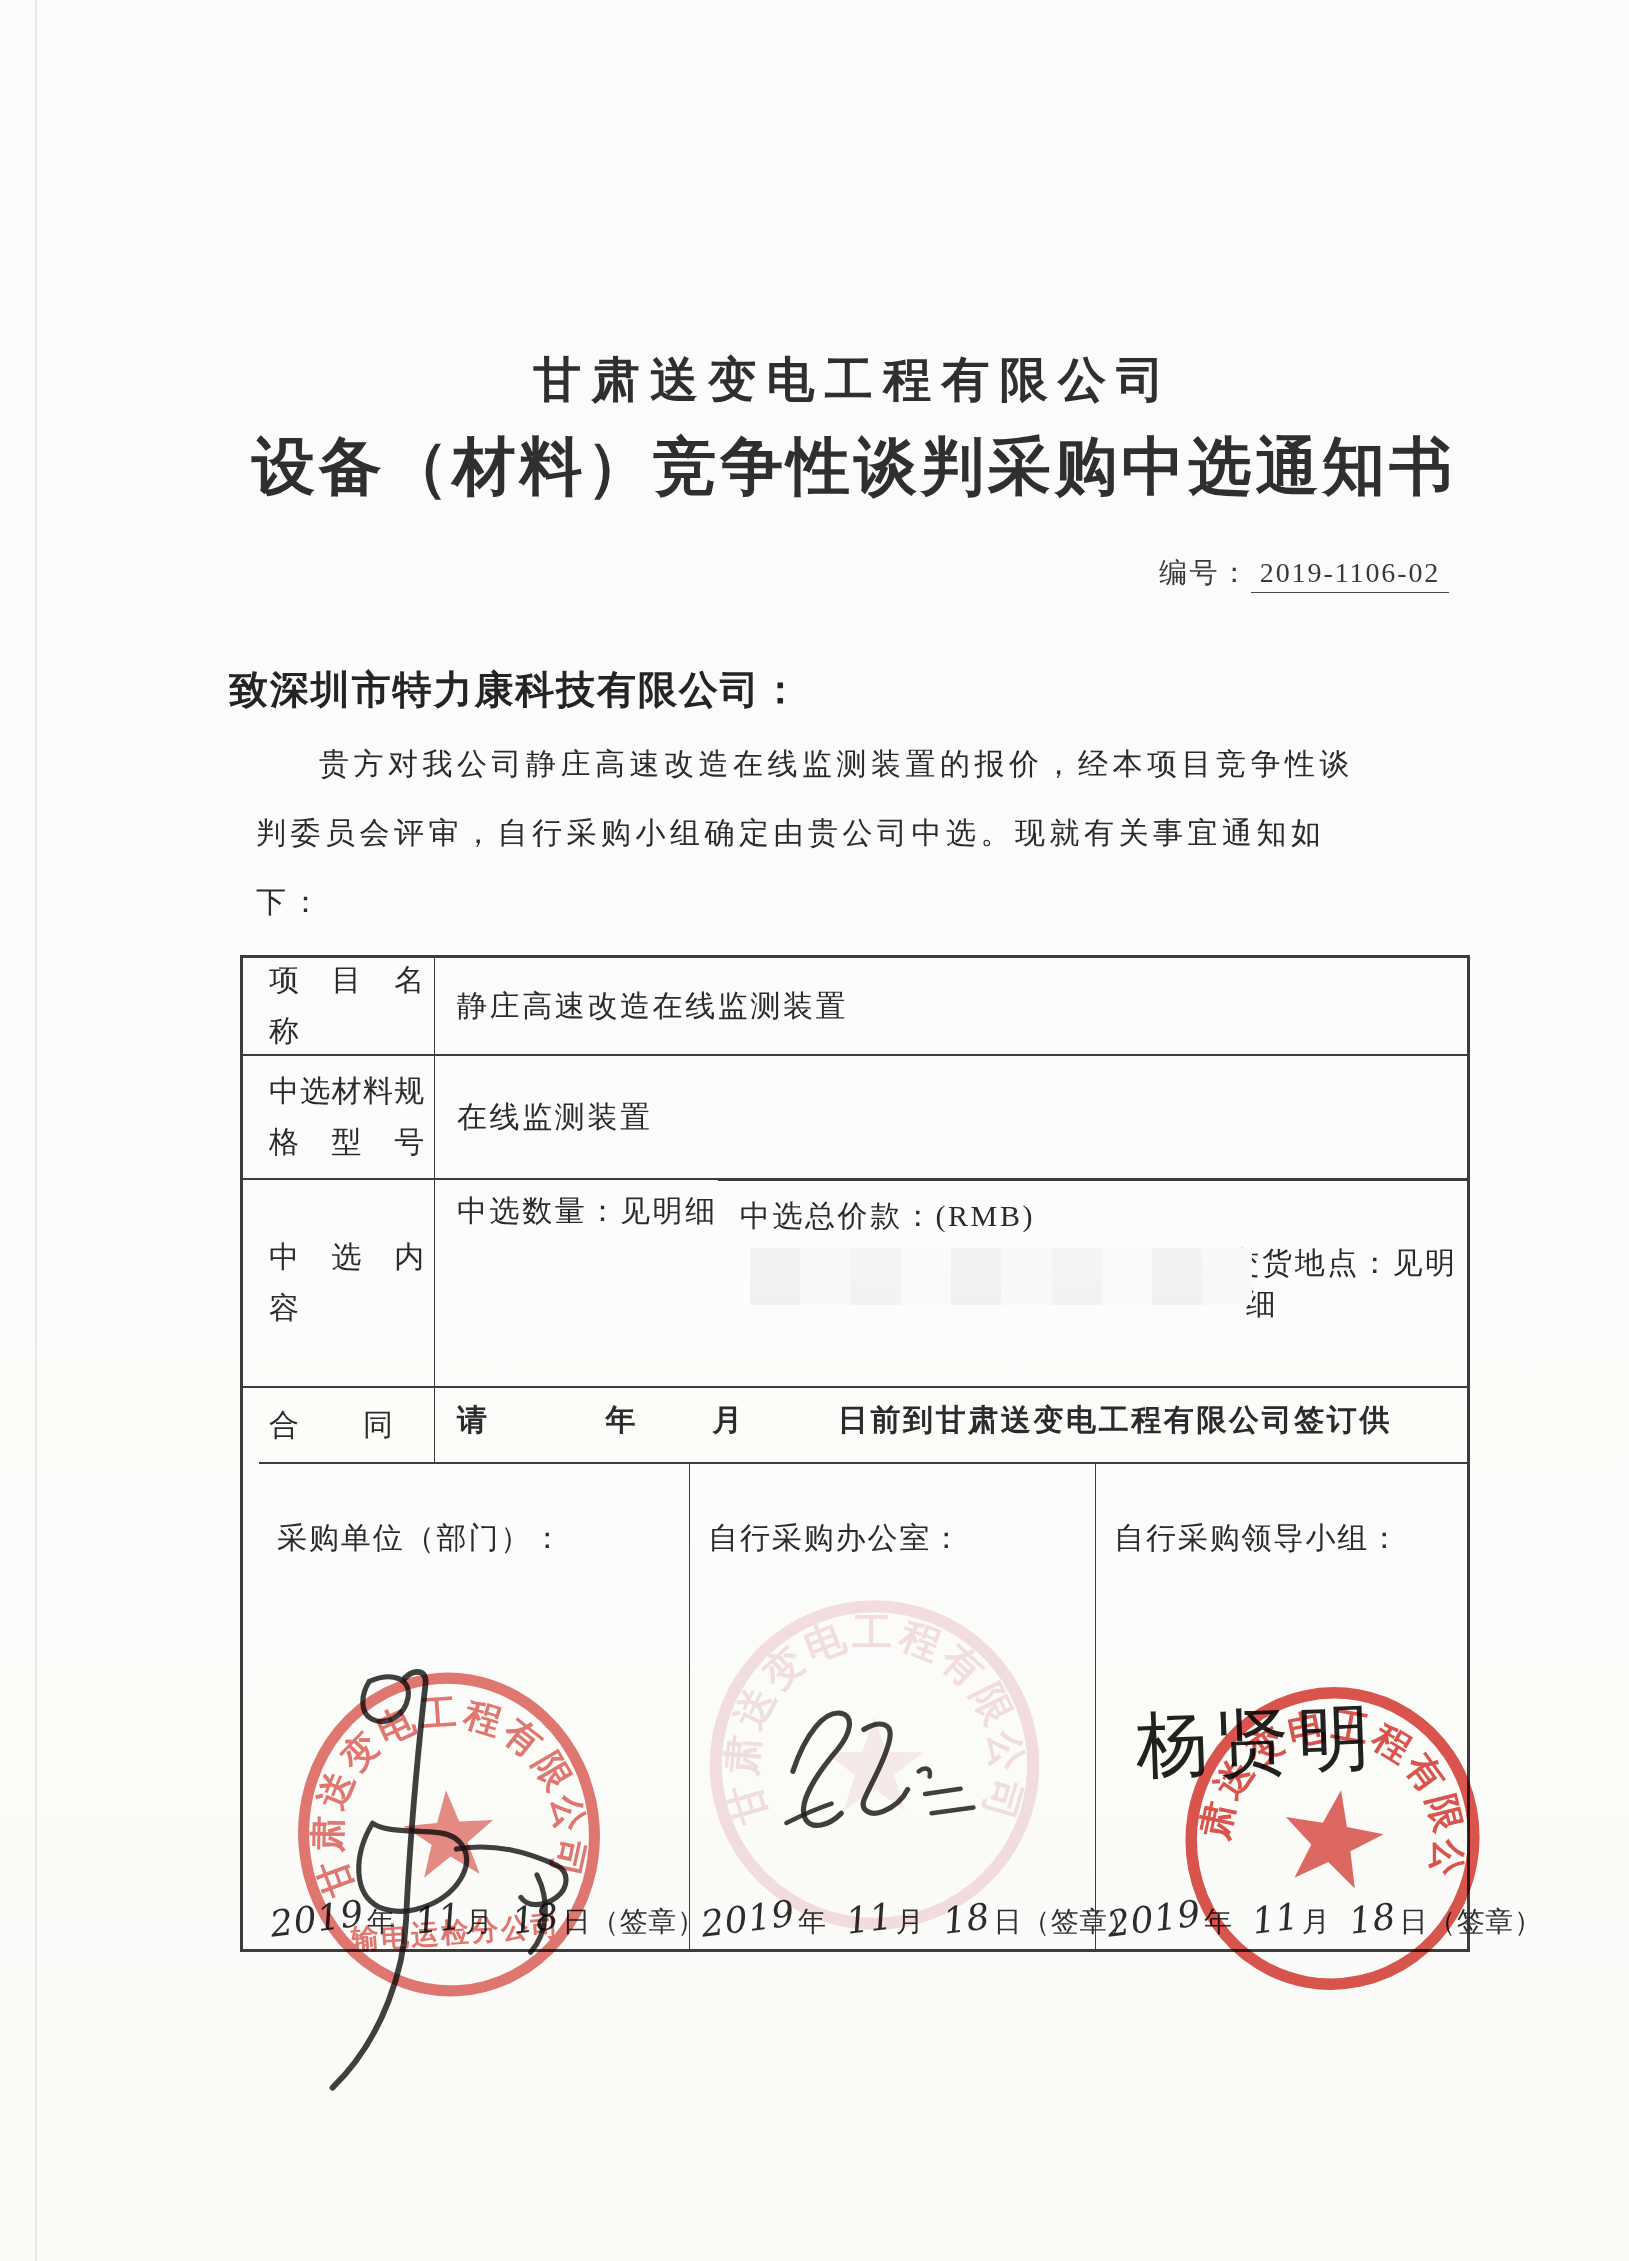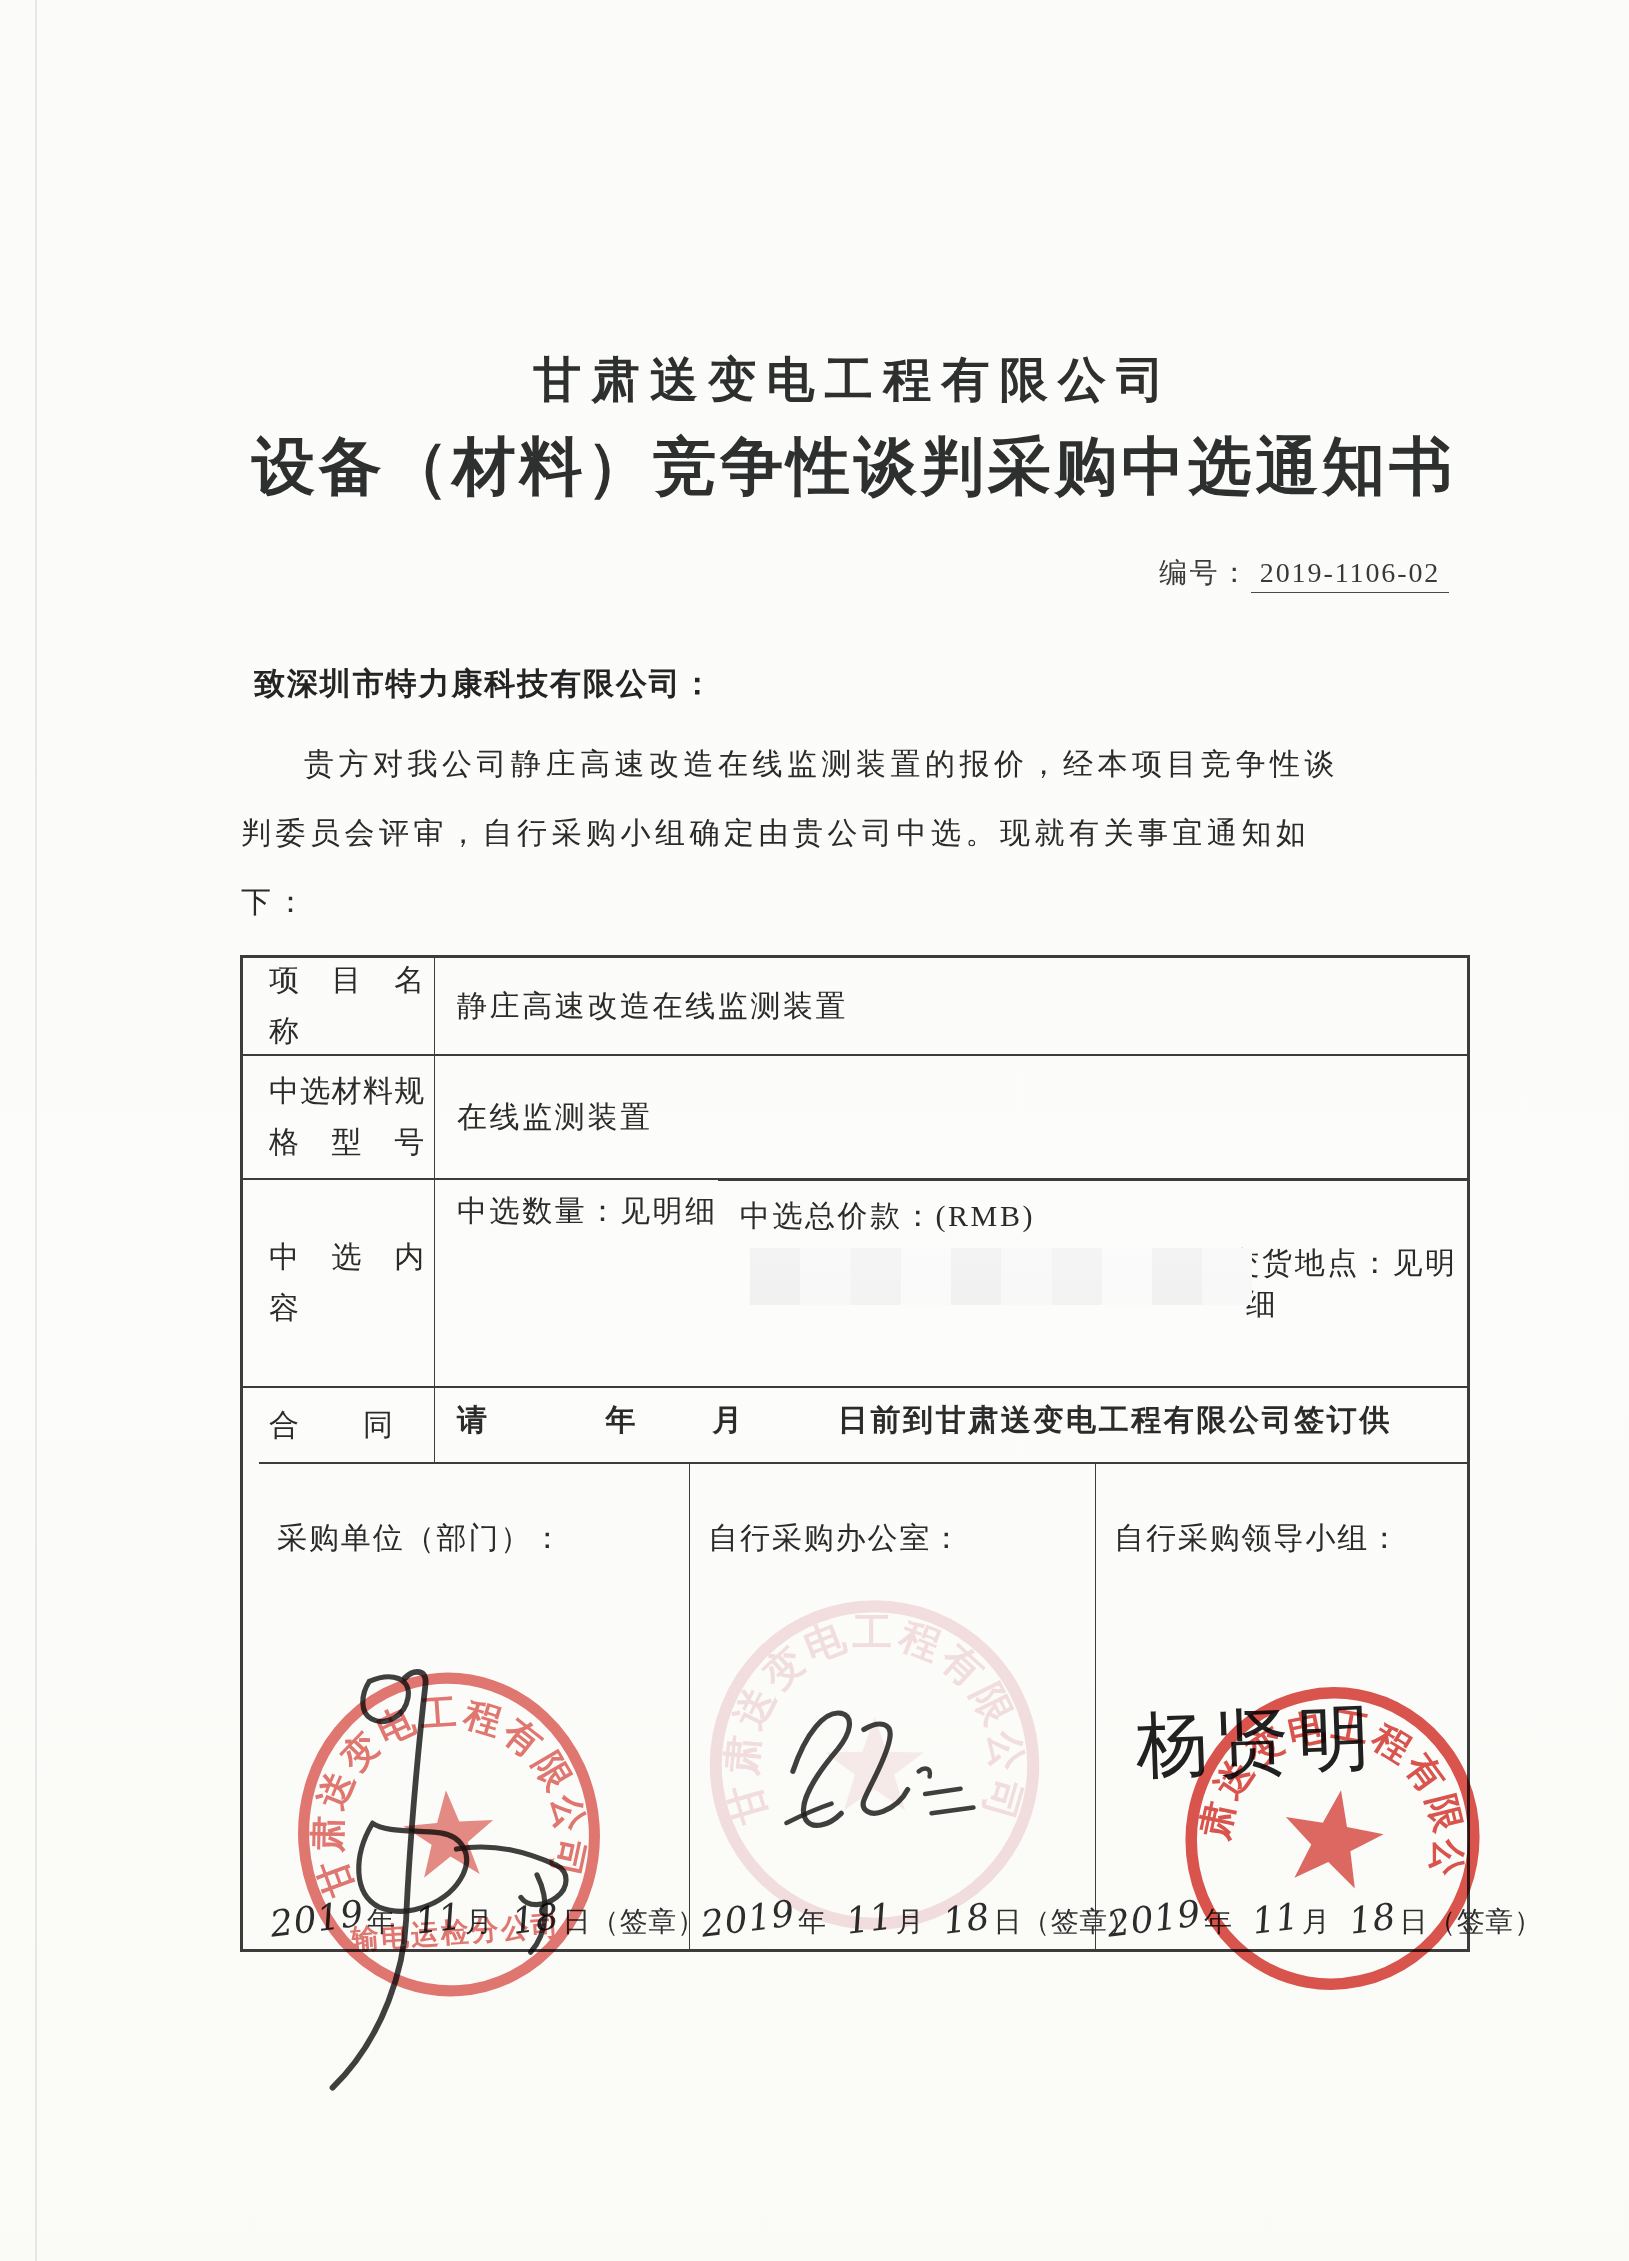--- a/index.html
+++ b/index.html
@@ -10,24 +10,24 @@
     font-family:"Liberation Serif","DejaVu Serif",serif;
     color:#2b2b2b;
   }
   .scan-edge{position:absolute;left:35px;top:0;width:1.9px;height:100%;background:rgba(100,100,100,.13);}
   .title{position:absolute;left:193px;width:1322px;text-align:center;font-weight:bold;color:#2e3030;}
   .title1{top:348px;font-size:48px;letter-spacing:10.3px;}
   .title2{top:424px;font-size:63px;letter-spacing:3.9px;}
   .docno{position:absolute;left:1159px;top:554px;font-size:28px;color:#3a3a3a;letter-spacing:2.6px;white-space:nowrap;}
   .docno-value{display:inline-block;min-width:162px;text-align:center;border-bottom:1.9px solid #4a4a4a;padding:0 9px 2.6px;letter-spacing:1.9px;}
   .addressee{
-    position:absolute;left:254px;top:663px;font-size:31px;font-weight:bold;
+    position:absolute;left:229px;top:663px;font-size:39px;font-weight:bold;
     font-family:"Liberation Sans","DejaVu Sans",sans-serif;letter-spacing:1.9px;color:#242424;
   }
-  .body-par{position:absolute;left:241px;top:729px;width:1238px;font-size:30px;line-height:69px;letter-spacing:4.5px;}
+  .body-par{position:absolute;left:256px;top:729px;width:1238px;font-size:30px;line-height:69px;letter-spacing:4.5px;}
   .body-par .indent{text-indent:63px;}
 
   .tbl{
     position:absolute;left:240px;top:955px;width:1230px;height:997px;
     border:3.2px solid #3c3c3c;box-sizing:border-box;
     display:flex;flex-direction:column;font-size:30px;
   }
   .trow{display:flex;border-top:2.6px solid #3c3c3c;box-sizing:border-box;}
   .trow:first-child{border-top:none;}
   .r1{height:96px;} .r2{height:124px;} .r3{height:208px;} .r4{height:76px;} .r5{flex:1;margin-left:16px;}

